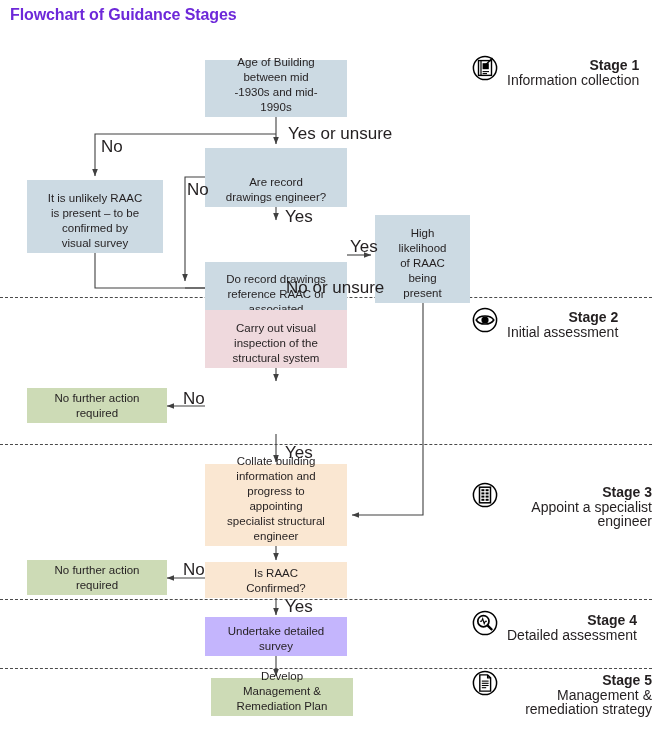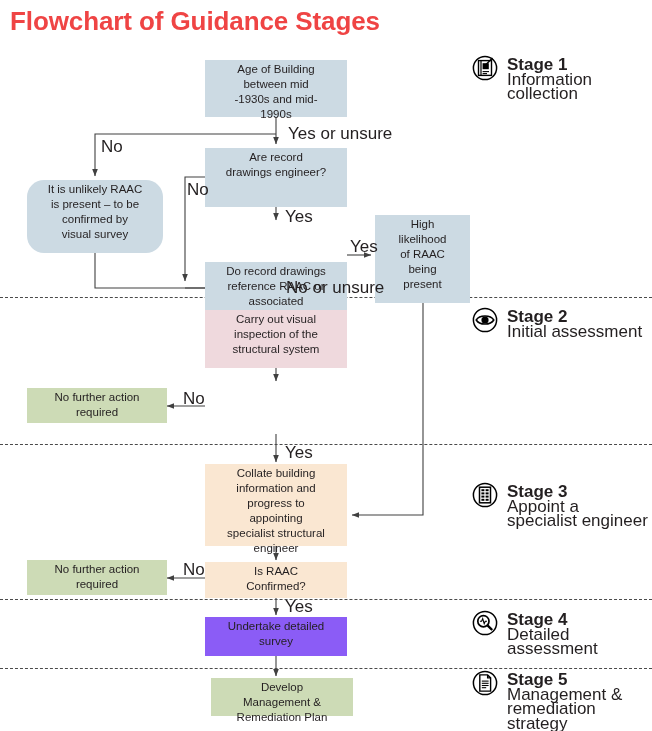--- a/index.html
+++ b/index.html
@@ -11,55 +11,55 @@
     width: 652px;
     height: 731px;
     position: relative;
     font-family: "Liberation Sans", sans-serif;
     overflow: hidden;
   }
   #page-title {
     position: absolute;
     left: 10px;
     top: 6px;
-    font-size: 26px;
+    font-size: 16px;
     font-weight: bold;
-    color: #ef4444;
+    color: #6d28d9;
     letter-spacing: -0.1px;
   }
   .chart-area {
     position: absolute;
     left: 0; top: 0;
     width: 652px; height: 731px;
   }
   svg.wires {
     position: absolute;
     left: 0; top: 0;
     width: 652px;
     height: 731px;
     pointer-events: none;
   }
   .node {
     position: absolute;
     box-sizing: border-box;
     display: flex;
-    align-items: flex-start;
+    align-items: flex-end;
     justify-content: center;
     text-align: center;
     font-size: 11.5px;
     line-height: 15px;
     color: #231f20;
     padding: 2px 20px;
   }
   .node span { display: block; width: 100%; }
   .fill-blue   { background: #ccdae3; }
   .fill-pink   { background: #efd9dd; }
   .fill-peach  { background: #fae7d2; }
   .fill-green  { background: #cddbb6; }
-  .fill-sand   { background: #8b5cf6; }
+  .fill-sand   { background: #c4b5fd; }
 
   .edge-label {
     position: absolute;
     font-size: 17px;
     line-height: 13px;
     color: #231f20;
     white-space: nowrap;
   }
 
   .stage {
@@ -68,23 +68,24 @@
     align-items: flex-start;
     gap: 9px;
   }
   .stage-icon {
     width: 26px;
     height: 26px;
     flex: 0 0 26px;
     margin-top: -3px;
   }
   .stage-text {
-    font-size: 17px;
+    font-size: 14px;
     line-height: 14.5px;
     color: #231f20;
+    text-align: right;
   }
   .stage-title {
     font-weight: bold;
     display: block;
   }
   .stage-sub { display: block; }
 
   .divider {
     position: absolute;
     left: 0;
@@ -148,21 +149,21 @@
 
   <div class="divider" style="top:297px"></div>
   <div class="divider" style="top:444px"></div>
   <div class="divider" style="top:599px"></div>
   <div class="divider" style="top:668px"></div>
 
   <div class="node fill-blue" style="left:205px; top:60px; width:142px; height:57px;">
     <span>Age of Building between mid -1930s and mid-1990s</span>
   </div>
 
-  <div class="node fill-blue" style="left:27px; top:180px; width:136px; height:73px;border-radius:17px;">
+  <div class="node fill-blue" style="left:27px; top:180px; width:136px; height:73px;">
     <span>It is unlikely RAAC is present – to be confirmed by visual survey</span>
   </div>
 
   <div class="node fill-blue" style="left:205px; top:148px; width:142px; height:59px;">
     <span>Are record drawings engineer?</span>
   </div>
 
   <div class="node fill-blue" style="left:205px; top:224px; width:142px; height:72px;margin-top:38px;">
     <span>Do record drawings reference RAAC or associated products</span>
   </div>

